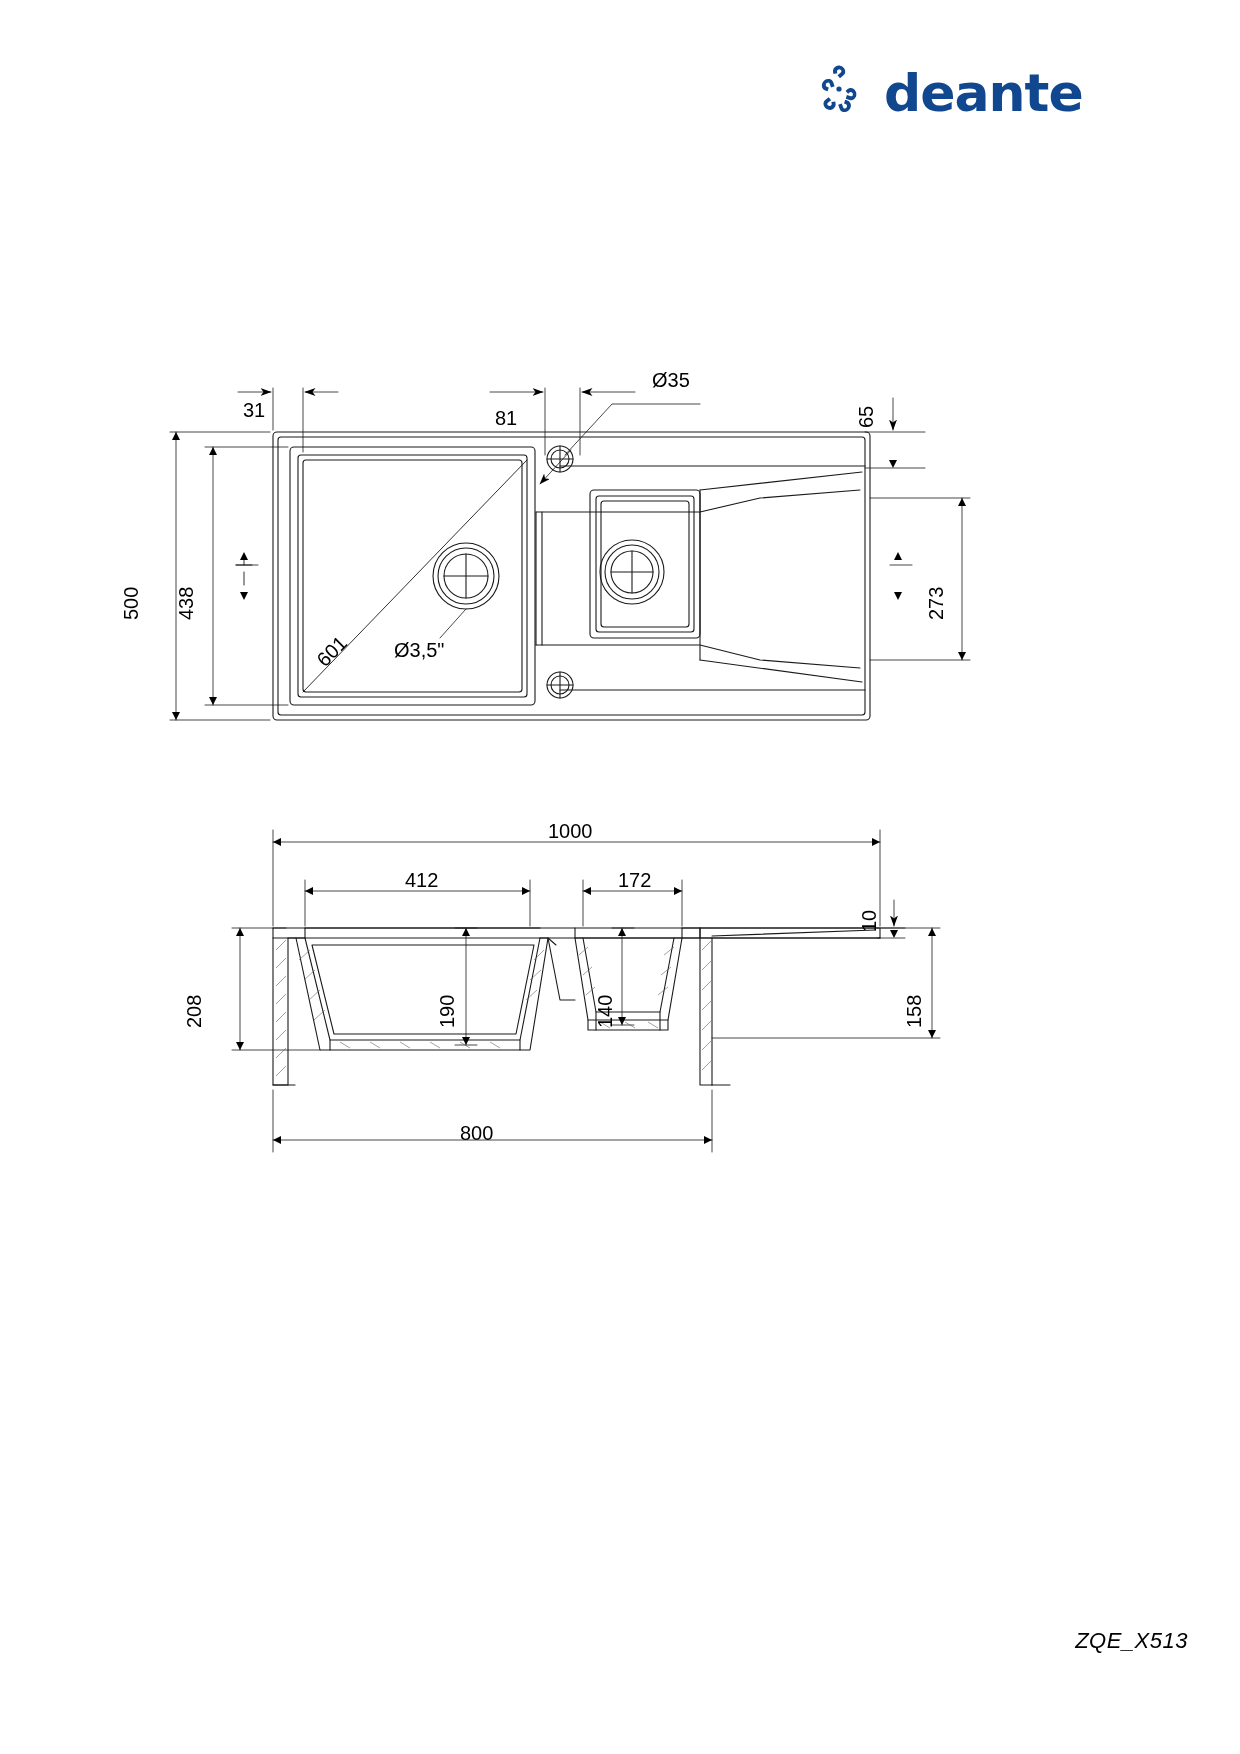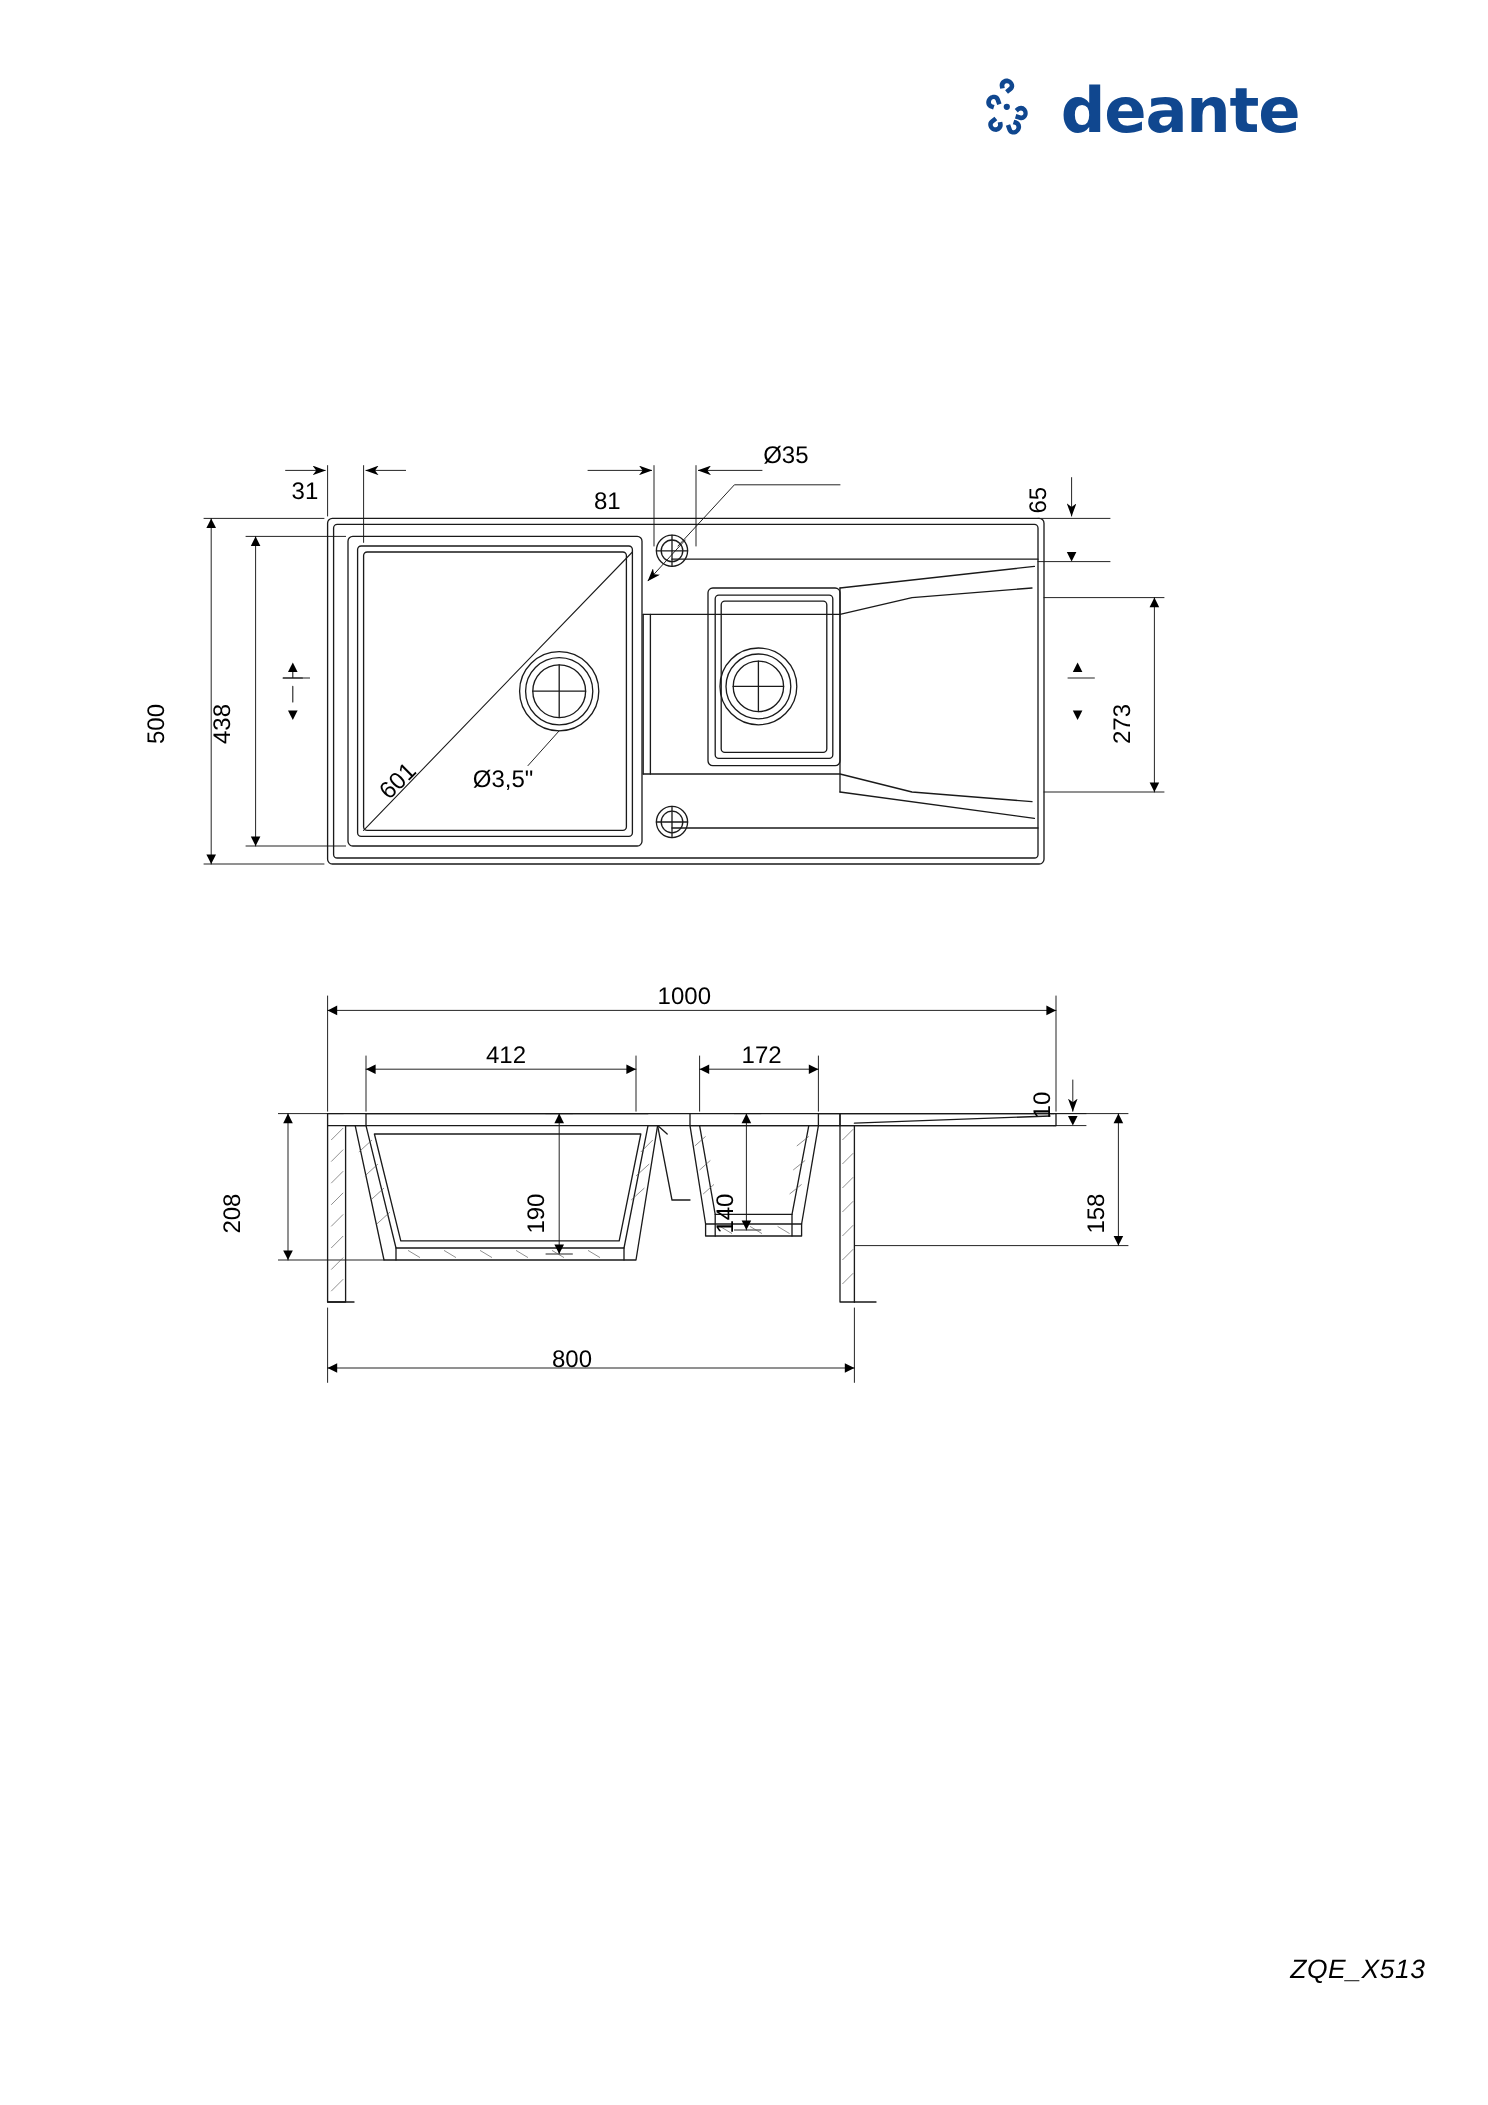--- a/index.html
+++ b/index.html
@@ -291,21 +291,21 @@
         <line x1="702" y1="1010" x2="711" y2="1001"></line>
         <line x1="702" y1="1030" x2="711" y2="1021"></line>
         <line x1="702" y1="1050" x2="711" y2="1041"></line>
         <line x1="702" y1="1070" x2="711" y2="1061"></line>
       </g>
     </svg>
   </div>
 
   <div class="lbl" style="left:243px;top:368px;margin-top:32px;">31</div>
   <div class="lbl" style="left:495px;top:368px;margin-top:40px;">81</div>
-  <div class="lbl" style="left:636px;top:370px;text-align:right;">Ø35</div>
+  <div class="lbl" style="left:652px;top:370px;text-align:right;">Ø35</div>
 
   <div class="lbl rot90" style="left:141px;top:600px;">500</div>
   <div class="lbl rot90" style="left:196px;top:600px;">438</div>
 
   <div class="lbl rot45" style="left:327px;top:650px;">601</div>
   <div class="lbl" style="left:394px;top:640px;">Ø3,5"</div>
 
   <div class="lbl rot90" style="left:876px;top:408px;">65</div>
   <div class="lbl rot90" style="left:946px;top:600px;">273</div>
 

